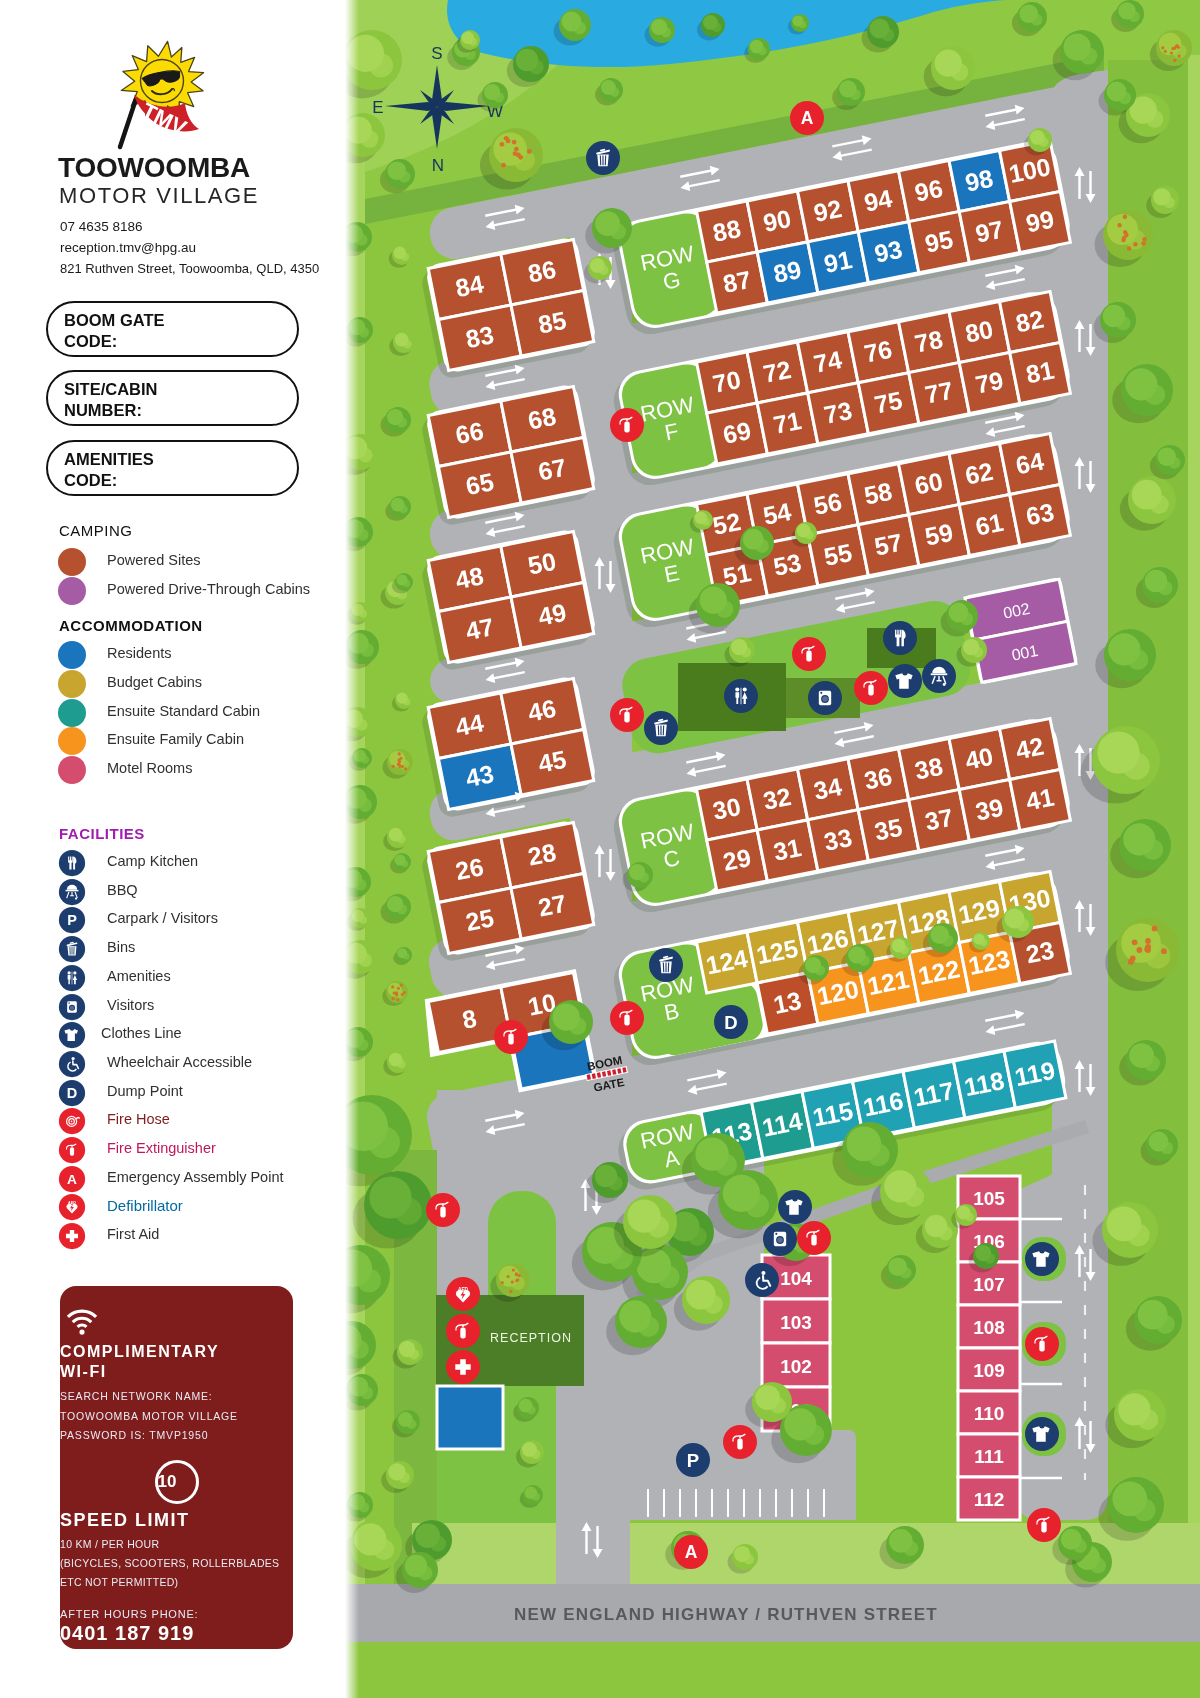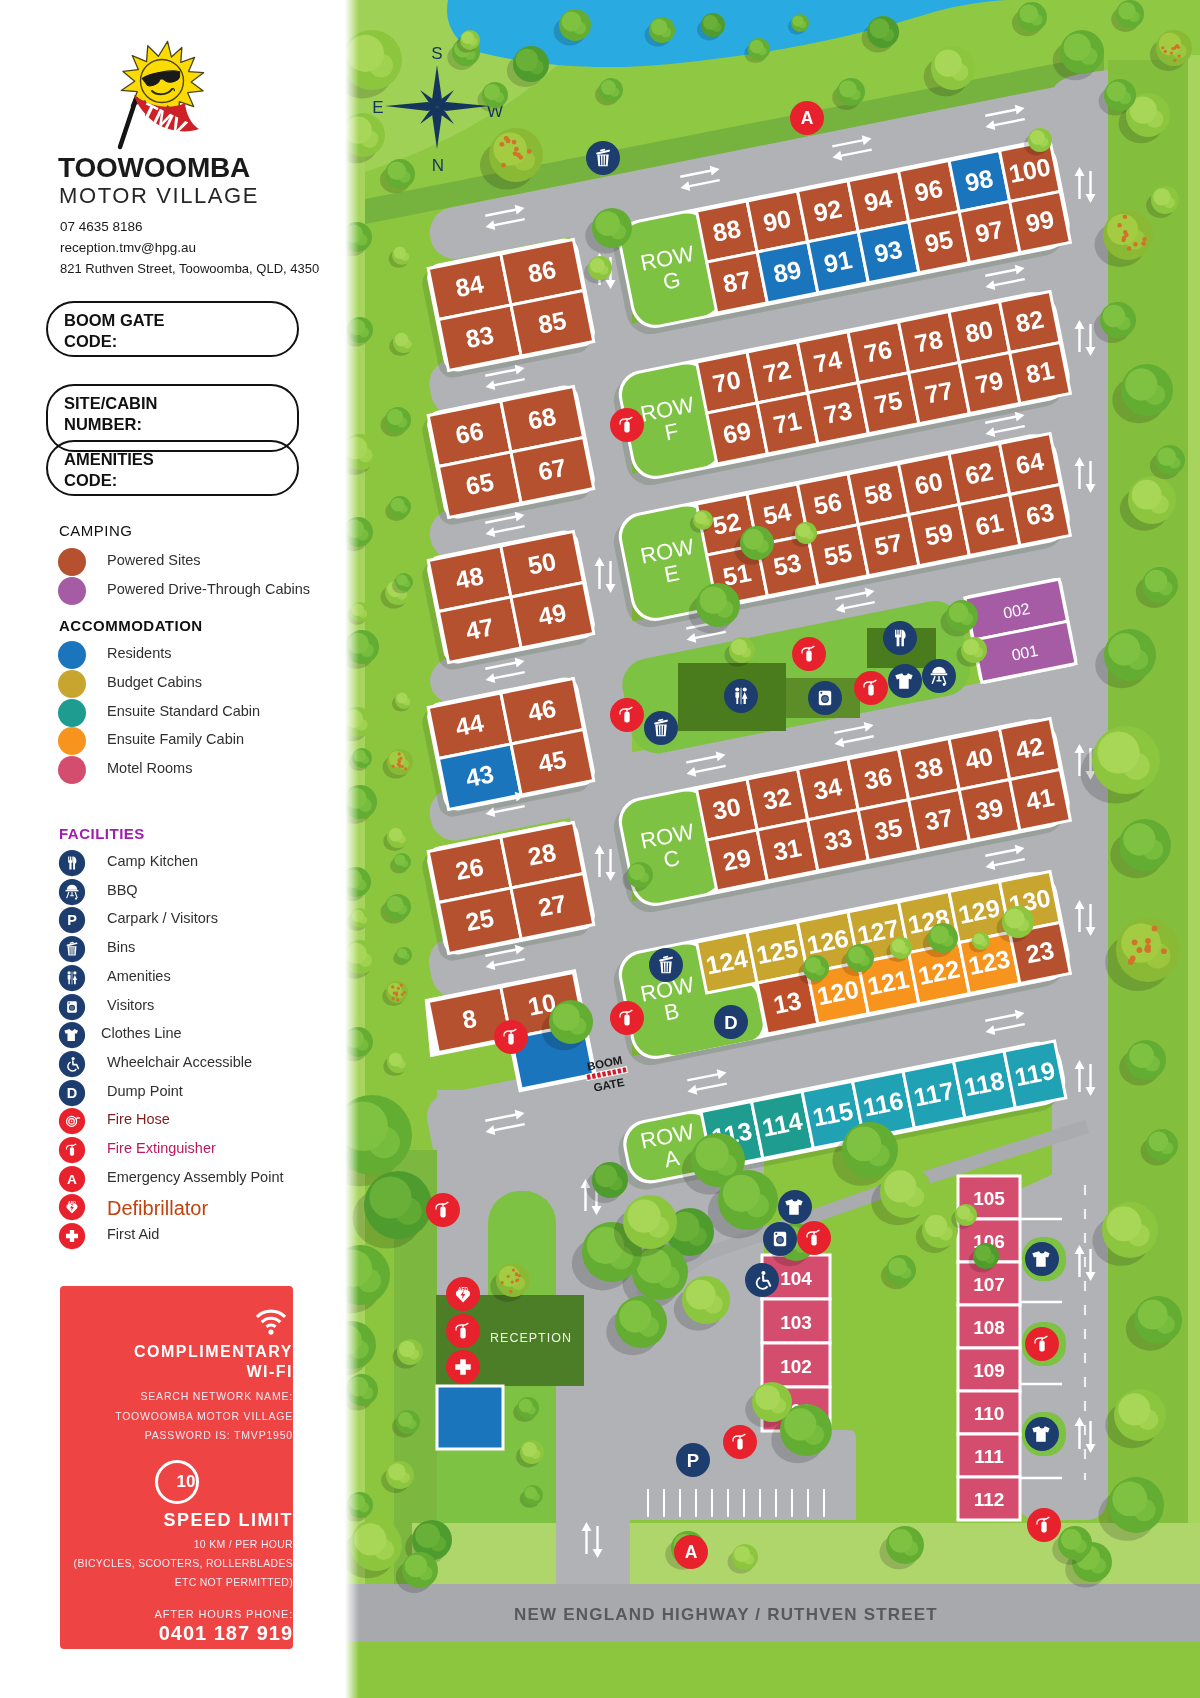--- a/index.html
+++ b/index.html
@@ -1904,21 +1904,21 @@
 </g>
 </svg>
     <div style="position:absolute;left:58px;top:152px;font-size:28px;font-weight:bold;letter-spacing:-0.2px;color:#1a1a1a">TOOWOOMBA</div>
     <div style="position:absolute;left:59px;top:183px;font-size:22px;letter-spacing:1.6px;color:#262626">MOTOR VILLAGE</div>
     <div style="position:absolute;left:60px;top:219px;font-size:13.5px;color:#1a1a1a">07 4635 8186</div>
     <div style="position:absolute;left:60px;top:240px;font-size:13.5px;color:#1a1a1a">reception.tmv@hpg.au</div>
     <div style="position:absolute;left:60px;top:261px;font-size:13px;white-space:nowrap;color:#1a1a1a">821 Ruthven Street, Toowoomba, QLD, 4350</div>
     <div style="position:absolute;left:46px;top:301px;width:253px;height:56px;border:2.5px solid #111;border-radius:28px;padding:7px 0 0 16px;box-sizing:border-box">
       <div style="font-size:16.5px;font-weight:bold;line-height:21px;color:#111">BOOM GATE<br>CODE:</div>
     </div>
-    <div style="position:absolute;left:46px;top:384px;width:253px;height:68px;border:2.5px solid #111;border-radius:28px;padding:7px 0 0 16px;box-sizing:border-box">
+    <div style="position:absolute;left:46px;top:370px;width:253px;height:56px;border:2.5px solid #111;border-radius:28px;padding:7px 0 0 16px;box-sizing:border-box">
       <div style="font-size:16.5px;font-weight:bold;line-height:21px;color:#111">SITE/CABIN<br>NUMBER:</div>
     </div>
     <div style="position:absolute;left:46px;top:440px;width:253px;height:56px;border:2.5px solid #111;border-radius:28px;padding:7px 0 0 16px;box-sizing:border-box">
       <div style="font-size:16.5px;font-weight:bold;line-height:21px;color:#111">AMENITIES<br>CODE:</div>
     </div>
     <div style="position:absolute;left:59px;top:522px;font-size:15px;font-weight:normal;letter-spacing:0.5px;color:#111">CAMPING</div>
     <div style="position:absolute;left:58px;top:548px;width:28px;height:28px;border-radius:50%;background:#b5512e"></div>
     <div style="position:absolute;left:107px;top:552px;font-size:14.5px;color:#303030">Powered Sites</div>
     <div style="position:absolute;left:58px;top:577px;width:28px;height:28px;border-radius:50%;background:#a55ca5"></div>
     <div style="position:absolute;left:107px;top:581px;font-size:14.5px;color:#303030">Powered Drive-Through Cabins</div>
@@ -2047,26 +2047,26 @@
     </svg>
     <div style="position:absolute;left:107px;top:1168.7000000000005px;font-size:14.5px;color:#303030">Emergency Assembly Point</div>
     <svg width="28" height="28" viewBox="-16 -16 32 32" style="position:absolute;left:58px;top:1193.4000000000005px">
       <circle r="15" fill="#e8222d"></circle>
       <g transform="scale(0.92)">
         <text y="-3.4" text-anchor="middle" font-family="Liberation Sans" font-size="4.6" font-weight="bold" fill="#fff">AED</text>
         <path fill="#fff" d="M0,8.2 l-6.3,-6.6 a3.8,3.8 0 0 1 6.3,-4.2 a3.8,3.8 0 0 1 6.3,4.2 z"></path>
         <path fill="#e8222d" d="M0.9,-3.5 l-3.3,5 h2.1 l-1,3.8 3.6,-5.2 h-2.2 z"></path>
       </g>
     </svg>
-    <div style="position:absolute;left:107px;top:1197.4000000000005px;font-size:20px;color:#c2410c">Defibrillator</div>
+    <div style="position:absolute;left:107px;top:1197.4000000000005px;font-size:15px;color:#0369a1">Defibrillator</div>
     <svg width="28" height="28" viewBox="-16 -16 32 32" style="position:absolute;left:58px;top:1222.1000000000006px">
       <circle r="15" fill="#e8222d"></circle>
       <g transform="scale(0.92)">
         <path fill="#fff" d="M-2.7,-7.5 h5.4 v4.8 h4.8 v5.4 h-4.8 v4.8 h-5.4 v-4.8 h-4.8 v-5.4 h4.8 z"></path>
       </g>
     </svg>
     <div style="position:absolute;left:107px;top:1226.1000000000006px;font-size:14.5px;color:#303030">First Aid</div>
-    <div style="position:absolute;left:60px;top:1286px;width:233px;height:363px;background:#ef4444;border-radius:4px;color:#fff;text-align:right"><svg width="44" height="34" viewBox="-16 -12 32 24" style="margin-top:16px">
+    <div style="position:absolute;left:60px;top:1286px;width:233px;height:363px;background:#7f1d1d;border-radius:16px;color:#fff;text-align:left"><svg width="44" height="34" viewBox="-16 -12 32 24" style="margin-top:16px">
         <g transform="scale(1.25)">
           <path stroke="#fff" stroke-width="1.8" fill="none" d="M-8.2,-1.2 a11.6,11.6 0 0 1 16.4,0 M-5.4,1.8 a7.6,7.6 0 0 1 10.8,0 M-2.6,4.6 a3.7,3.7 0 0 1 5.2,0"></path>
           <circle cx="0" cy="7.6" r="1.5" fill="#fff"></circle>
         </g>
       </svg><div style="font-size:16px;font-weight:bold;letter-spacing:1.5px;line-height:20px;margin-top:2px">COMPLIMENTARY<br>WI-FI</div><div style="font-size:10.5px;letter-spacing:0.8px;line-height:19.5px;margin-top:5px;color:#e8ecf5">SEARCH NETWORK NAME:<br>TOOWOOMBA MOTOR VILLAGE<br>PASSWORD IS: TMVP1950</div><div style="margin:14px auto 0;width:38px;height:38px;border:3px solid #fff;border-radius:50%;font-size:17px;font-weight:bold;line-height:38px">10</div><div style="font-size:18px;font-weight:bold;letter-spacing:1.5px;margin-top:6px">SPEED LIMIT</div><div style="font-size:10.5px;letter-spacing:0.3px;line-height:19px;margin-top:4px;white-space:nowrap;color:#e8ecf5">10 KM / PER HOUR<br>(BICYCLES, SCOOTERS, ROLLERBLADES<br>ETC NOT PERMITTED)</div><div style="font-size:11px;letter-spacing:0.8px;margin-top:16px;color:#e8ecf5">AFTER HOURS PHONE:</div><div style="font-size:20px;font-weight:bold;letter-spacing:1px;margin-top:2px">0401 187 919</div></div>
   </div>
 </body></html>

